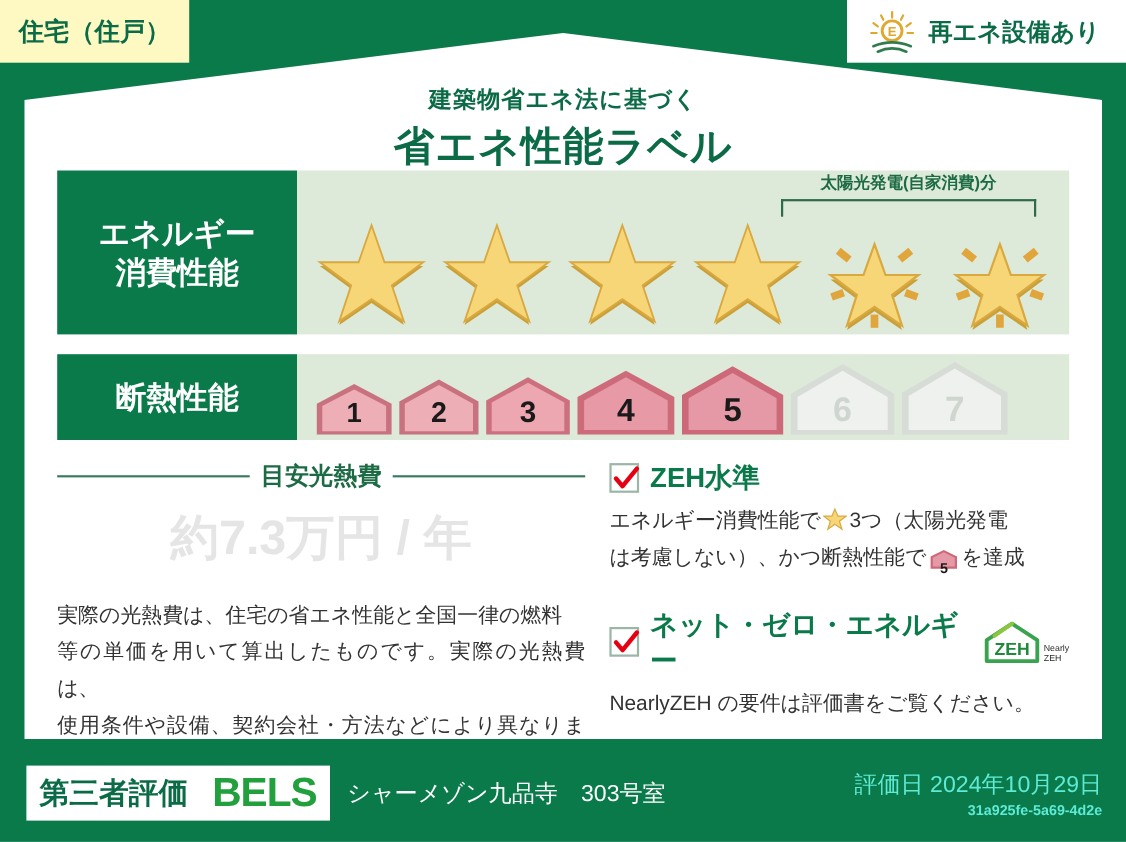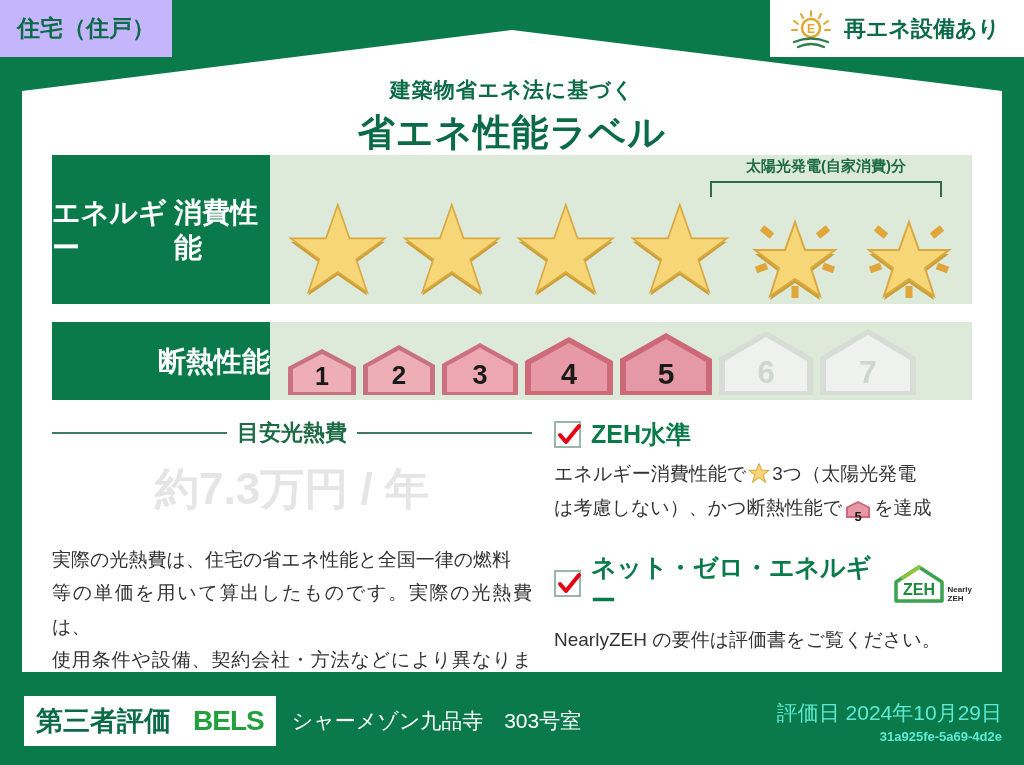--- a/index.html
+++ b/index.html
@@ -12,21 +12,21 @@
   #root {
     position: relative;
     width: 1024px; height: 765px;
     background: #0b7a4b;
   }
 
   
   .badge-dwelling {
     position: absolute; left: 0; top: 0;
     width: 172px; height: 57px;
-    background: #c4b5fd;
+    background: #fef9c3;
     display: flex; align-items: center; justify-content: center;
     z-index: 6;
   }
   .badge-dwelling span {
     font-size: 23px; font-weight: bold; color: #0b6b46;
     letter-spacing: 0px;
   }
   .badge-renew {
     position: absolute; right: 0; top: 0;
     width: 254px; height: 57px;
@@ -64,22 +64,22 @@
   }
 
   
   .rows { position: absolute; left: 52px; top: 155px; width: 920px; z-index: 5; }
   .row { display: flex; align-items: stretch; }
   .row + .row { margin-top: 18px; }
   .row-label {
     width: 218px; flex: 0 0 218px;
     background: #0b7a4b;
     color: #ffffff;
-    display: flex; flex-direction: row;
-    align-items: center; justify-content: flex-end;
+    display: flex; flex-direction: column;
+    align-items: center; justify-content: center;
     font-weight: bold; line-height: 1.25;
   }
   .row-energy .row-label { font-size: 28px; height: 149px; }
   .row-insul  .row-label { font-size: 28px; height: 78px; }
   .row-body {
     flex: 1 1 auto;
     background: #dde9d9;
     position: relative;
     padding-left: 44px;
   }
@@ -145,39 +145,39 @@
   .zeh-block + .zeh-block { margin-top: 22px; }
   .zeh-head { display: flex; align-items: center; gap: 10px; }
   .checkbox {
     width: 27px; height: 27px; flex: 0 0 27px;
     border: 2px solid #9bb5a6; background: #fff;
     position: relative;
   }
   .checkbox svg { position: absolute; left: 1px; top: 0px; }
   .zeh-title { font-size: 25px; font-weight: bold; color: #0b7a4b; }
   .zeh-logo { margin-left: 8px; display: flex; align-items: flex-end; gap: 3px; }
-  .zeh-logo .nearly { font-size: 8px; font-weight: bold; color: #2b2b2b; line-height: 1.1; }
+  .zeh-logo .nearly { font-size: 8px; font-weight: normal; color: #2b2b2b; line-height: 1.1; }
   .zeh-note { margin-top: 8px; color: #333333; font-size: 19px; line-height: 1.6; }
   .inline-star { vertical-align: -4px; margin: 0 2px; }
   .inline-house { vertical-align: -5px; margin: 0 3px; position: relative; display: inline-block; }
   .inline-house .n { position: absolute; left:0; right:0; bottom: 1px; text-align:center;
                      font-size: 13px; font-weight: bold; color: #1a1a1a; }
 
   
   .footer {
     position: absolute; left: 0; right: 0; bottom: 0; height: 88px;
     background: #0b7a4b; z-index: 6;
     display: flex; align-items: center;
   }
   .bels-badge {
     margin-left: 24px; background: #ffffff; height: 50px;
     display: flex; align-items: center; padding: 0 12px; gap: 22px;
   }
   .bels-badge .jp { font-size: 27px; font-weight: bold; color: #0b6b46; }
-  .bels-badge .en { font-size: 28px; font-weight: bold; color: #22a03e; letter-spacing: -1px; text-align: center; }
+  .bels-badge .en { font-size: 37px; font-weight: bold; color: #22a03e; letter-spacing: -1px; text-align: center; }
   .prop-name { color: #ffffff; font-size: 21px; margin-left: 16px; }
   .footer-right { margin-left: auto; margin-right: 22px; text-align: right; color: #5eead4; }
   .footer-right .date { font-size: 21px; }
   .footer-right .uid { font-size: 13px; font-weight: bold; margin-top: 2px; }
 </style>
 </head>
 <body>
 
 <div id="root">
 

